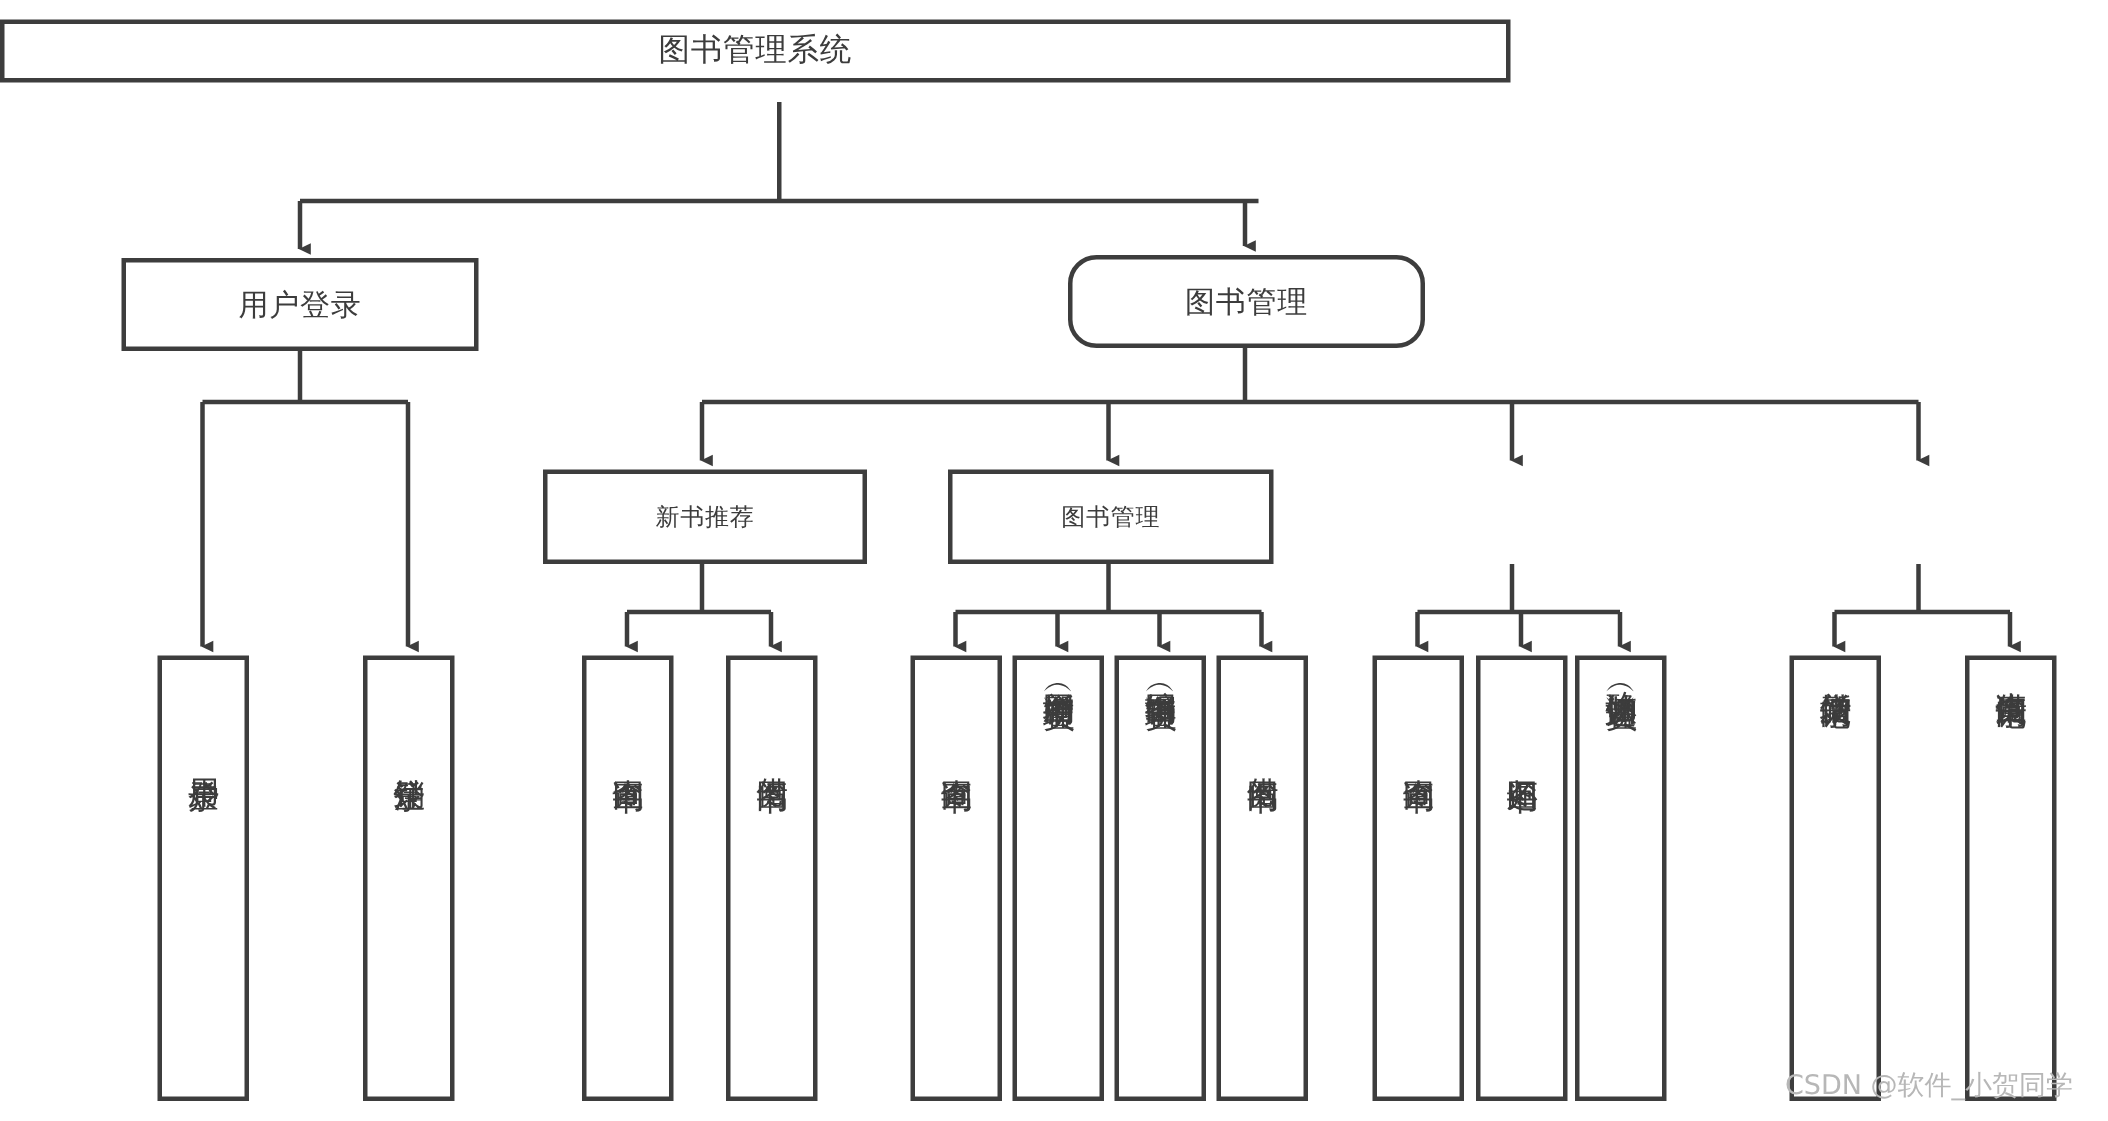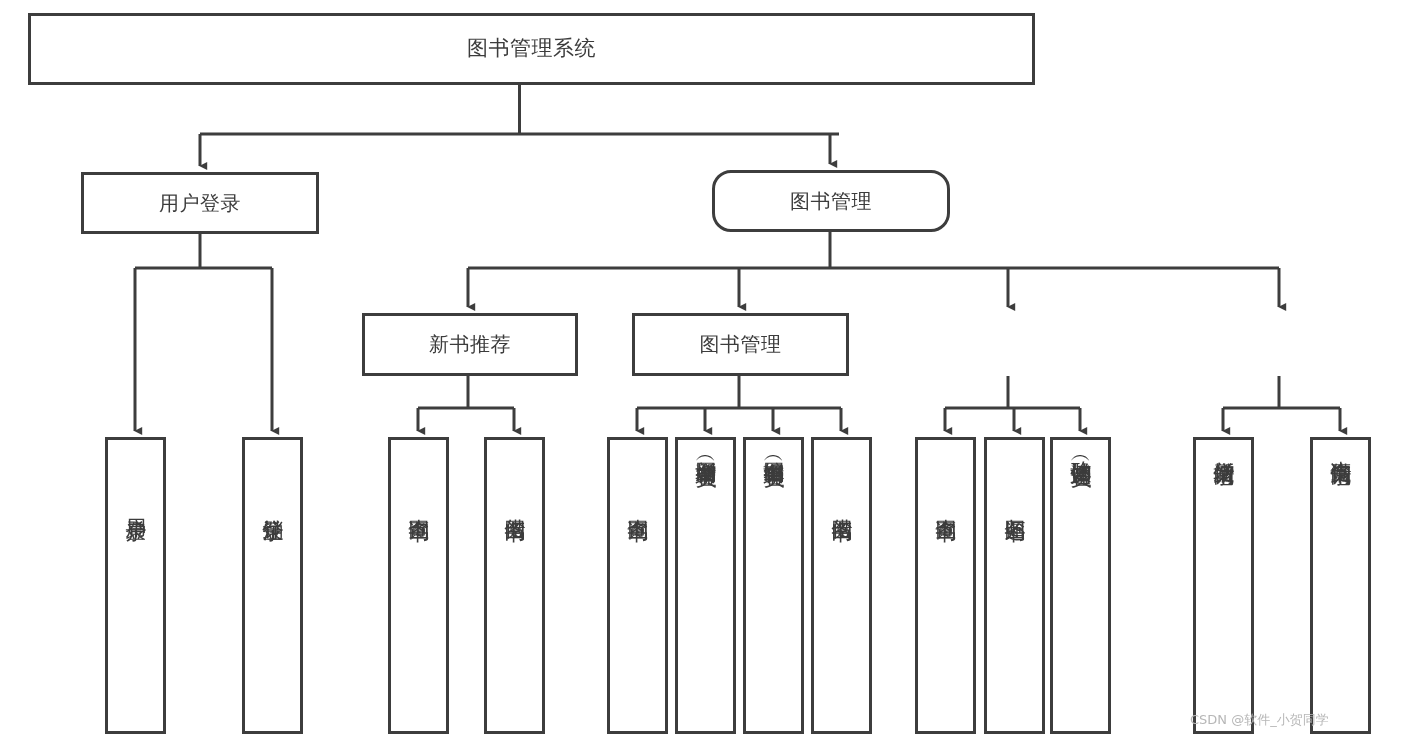--- a/index.html
+++ b/index.html
@@ -38,44 +38,44 @@
   }
   .node-label {
     display: block;
     text-align: center;
     color: #3c3c3c;
     line-height: 1.22;
     letter-spacing: 0.5px;
   }
   
   .node.root {
-    left: 28px;
+    left: 0;
     top: 13px;
     width: 1007px;
-    height: 72px;
+    height: 42px;
   }
   .node.root .node-label {
     font-size: 21px;
   }
   
   .node.level2 {
     height: 62px;
   }
   .node.level2 .node-label {
     font-size: 20px;
   }
   .node.l2-user-login { left: 81px;  top: 172px; width: 238px; }
   .node.l2-book-mgmt  { left: 712px; top: 170px; width: 238px; border-radius: 19px; }
   
   .node.level3 {
     top: 313px;
     height: 63px;
   }
   .node.level3 .node-label {
-    font-size: 20px;
+    font-size: 16px;
   }
   .node.l3-new-book  { left: 362px;  width: 216px; }
   .node.l3-borrow    { left: 632px;  width: 217px; }
   .node.l3-current   { left: 901px;  width: 218px; }
   .node.l3-record    { left: 1171px; width: 217px; }
   
   .node.leaf {
     top: 437px;
     width: 61px;
     height: 297px;
@@ -104,21 +104,21 @@
   .leaf-12 { left: 1193px; }
   .leaf-13 { left: 1310px; }
   
   .node.leaf.short .node-label {
     margin-top: 58px;
   }
   .watermark {
     position: absolute;
     left: 1190px;
     top: 711px;
-    font-size: 13px;
+    font-size: 18px;
     color: #b7b7b7;
     white-space: nowrap;
     font-family: "DejaVu Sans", "Liberation Sans", sans-serif;
   }
 </style>
 </head>
 <body>
 
 <div id="diagram-root">
 

